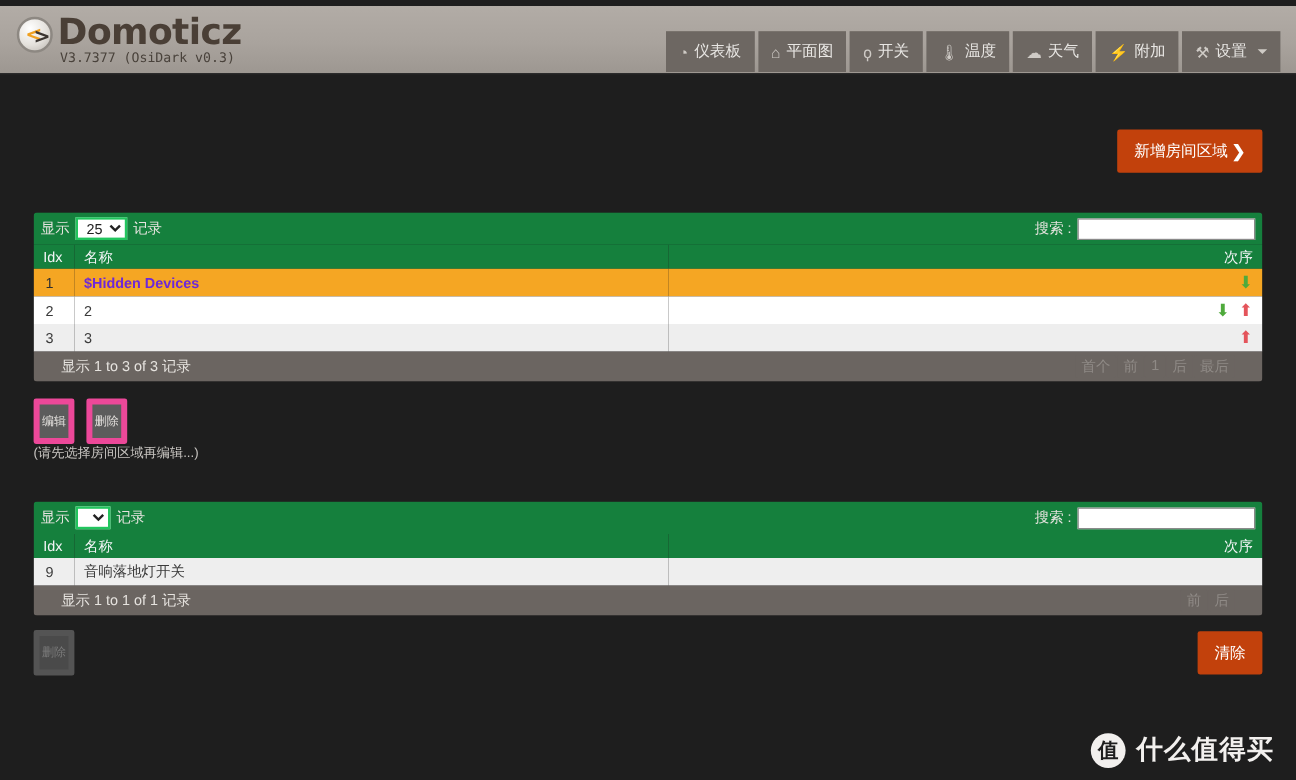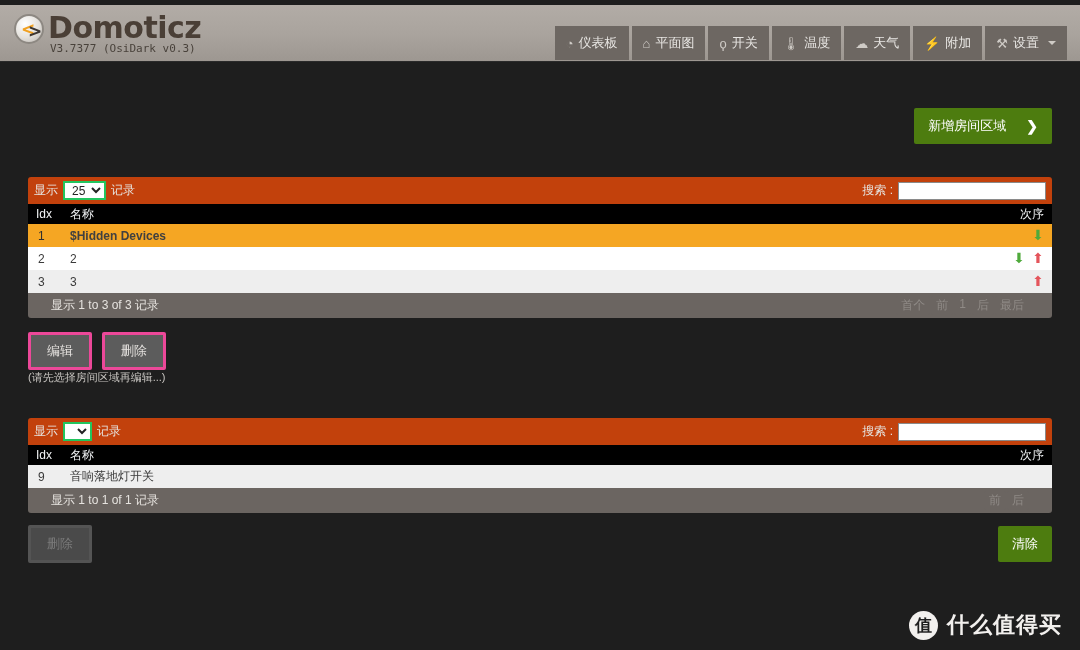--- a/index.html
+++ b/index.html
@@ -62,61 +62,61 @@
     display: inline-block; width: 0; height: 0; margin-left: 4px;
     border-left: 4px solid transparent; border-right: 4px solid transparent;
     border-top: 4px solid #cfcbc6;
   }
 
   
   .main { position: relative; padding: 0 28px; }
 
   .topaction { display: flex; justify-content: flex-end; padding-top: 46px; }
   .btn-blue {
-    background: #4d7c0f; color: #fff; border: none;
+    background: #c2410c; color: #fff; border: none;
     font-size: 13px; padding: 9px 14px; cursor: pointer;
-    display: inline-flex; align-items: center; gap: 20px;
+    display: inline-flex; align-items: center; gap: 3px;
     border-radius: 2px;
   }
   .chev { font-size: 14px; font-weight: bold; }
 
   
   .dt { margin-top: 33px; border-radius: 3px; overflow: hidden; }
   .dt-top {
-    background: #c2410c; height: 27px;
+    background: #15803d; height: 27px;
     display: flex; align-items: center; justify-content: space-between;
     padding: 0 6px; color: #e6e3df; font-size: 12px;
   }
   .len { display: flex; align-items: center; gap: 5px; }
   .len select {
     background: #fff; color: #222; border: 2px solid #22c55e;
     font-size: 12px; height: 19px; padding: 0 2px 0 3px;
     font-family: "Liberation Sans", sans-serif;
   }
   .flt { display: flex; align-items: center; gap: 5px; }
   .flt input {
     width: 148px; height: 18px; border: 1px solid #8a8a8a; background: #fff;
     font-size: 12px; padding: 0 3px; font-family: "Liberation Sans", sans-serif;
   }
   table { width: 100%; border-collapse: collapse; table-layout: fixed; }
   thead th {
-    background: #000000; color: #f2f4f6; font-size: 12px; font-weight: normal;
+    background: #15803d; color: #f2f4f6; font-size: 12px; font-weight: normal;
     text-align: left; height: 20px; padding: 0 8px; vertical-align: middle;
   }
   th.c-idx { width: 34px; }
   th.c-ord { text-align: right; }
   tbody td {
     font-size: 12px; color: #3a3a3a; height: 23px; padding: 0 8px;
     vertical-align: middle;
   }
   tbody tr.odd { background: #ffffff; }
   tbody tr.even { background: #eeeeee; }
   tbody tr.sel { background: #f5a623; }
   tbody tr.sel td { color: #2f2f2f; }
-  tbody tr.sel td.c-name { color: #404040; font-weight: bold; }
+  tbody tr.sel td.c-name { color: #6d28d9; font-weight: bold; }
   td.c-idx { width: 34px; padding-left: 10px; }
   td.c-ord { text-align: right; padding-right: 8px; white-space: nowrap; }
   .arr { display: inline-block; margin-left: 4px; font-size: 14px; line-height: 1; }
   .arr-down { color: #4faa3c; }
   .arr-up { color: #e4545b; }
 
   .dt-bot {
     background: #6b6561; height: 25px;
     display: flex; align-items: center; justify-content: space-between;
     padding: 0 23px; color: #e6e3df; font-size: 12px;
@@ -124,22 +124,22 @@
   .pager { display: flex; gap: 1px; }
   .pg {
     color: #8f8a86; background: #6b6561; font-size: 12px;
     padding: 1px 5px; cursor: default; border-radius: 2px;
   }
   .pg.cur { color: #8f8a86; }
 
   
   .btnrow { display: flex; gap: 10px; margin-top: 14px; }
   .btn-gray {
-    background: #5c5c5c; color: #e4e1de; border: 3px solid #ec4899;
-    font-size: 13px; padding: 7px 16px; cursor: pointer; border-radius: 2px;
+    background: #5c5c5c; color: #e4e1de; border: 5px solid #ec4899;
+    font-size: 10px; padding: 7px 2px; cursor: pointer; border-radius: 2px;
   }
   .btn-gray.disabled { color: #7a7a7a; border-color: #545454; background: #4a4a4a; cursor: default; }
 
   
   .sect-title { color: #b9b6b2; font-size: 20px; margin-top: 36px; font-weight: normal; }
   .sect-sub { color: #c8c5c1; font-size: 11px; margin-top: 0; }
 
   .lowrow { display: flex; justify-content: space-between; align-items: center; margin-top: 12px; }
 
   

